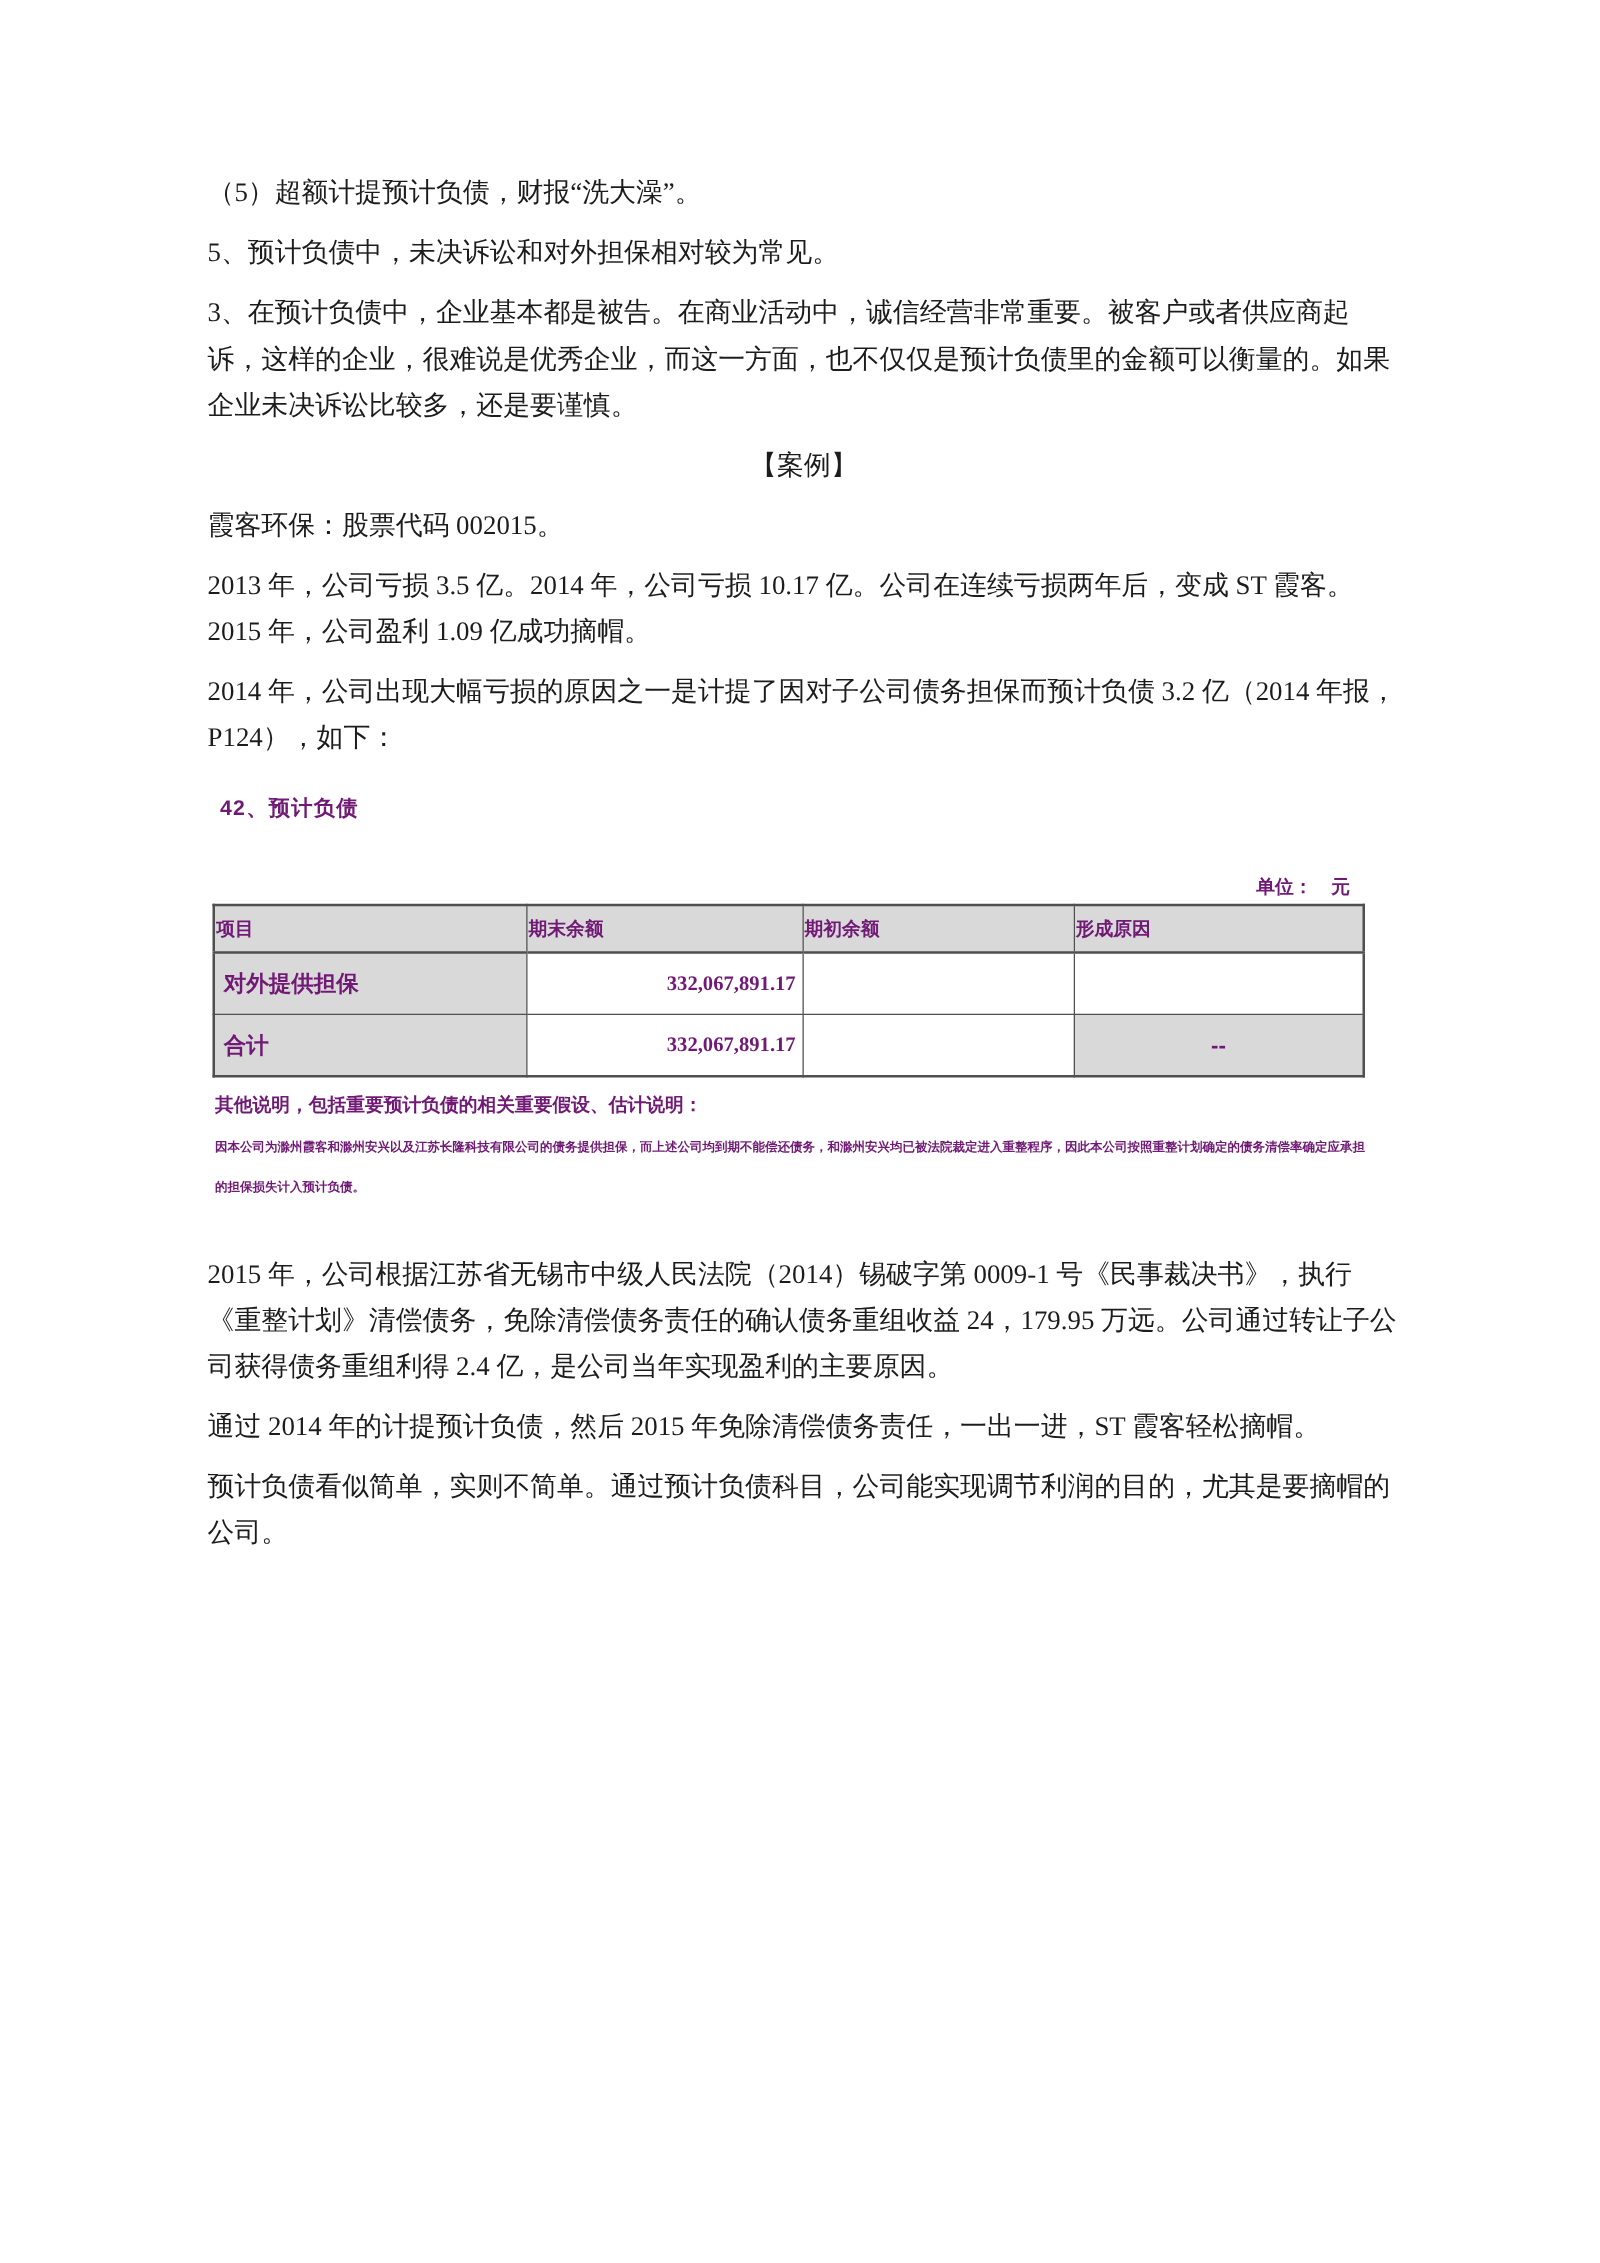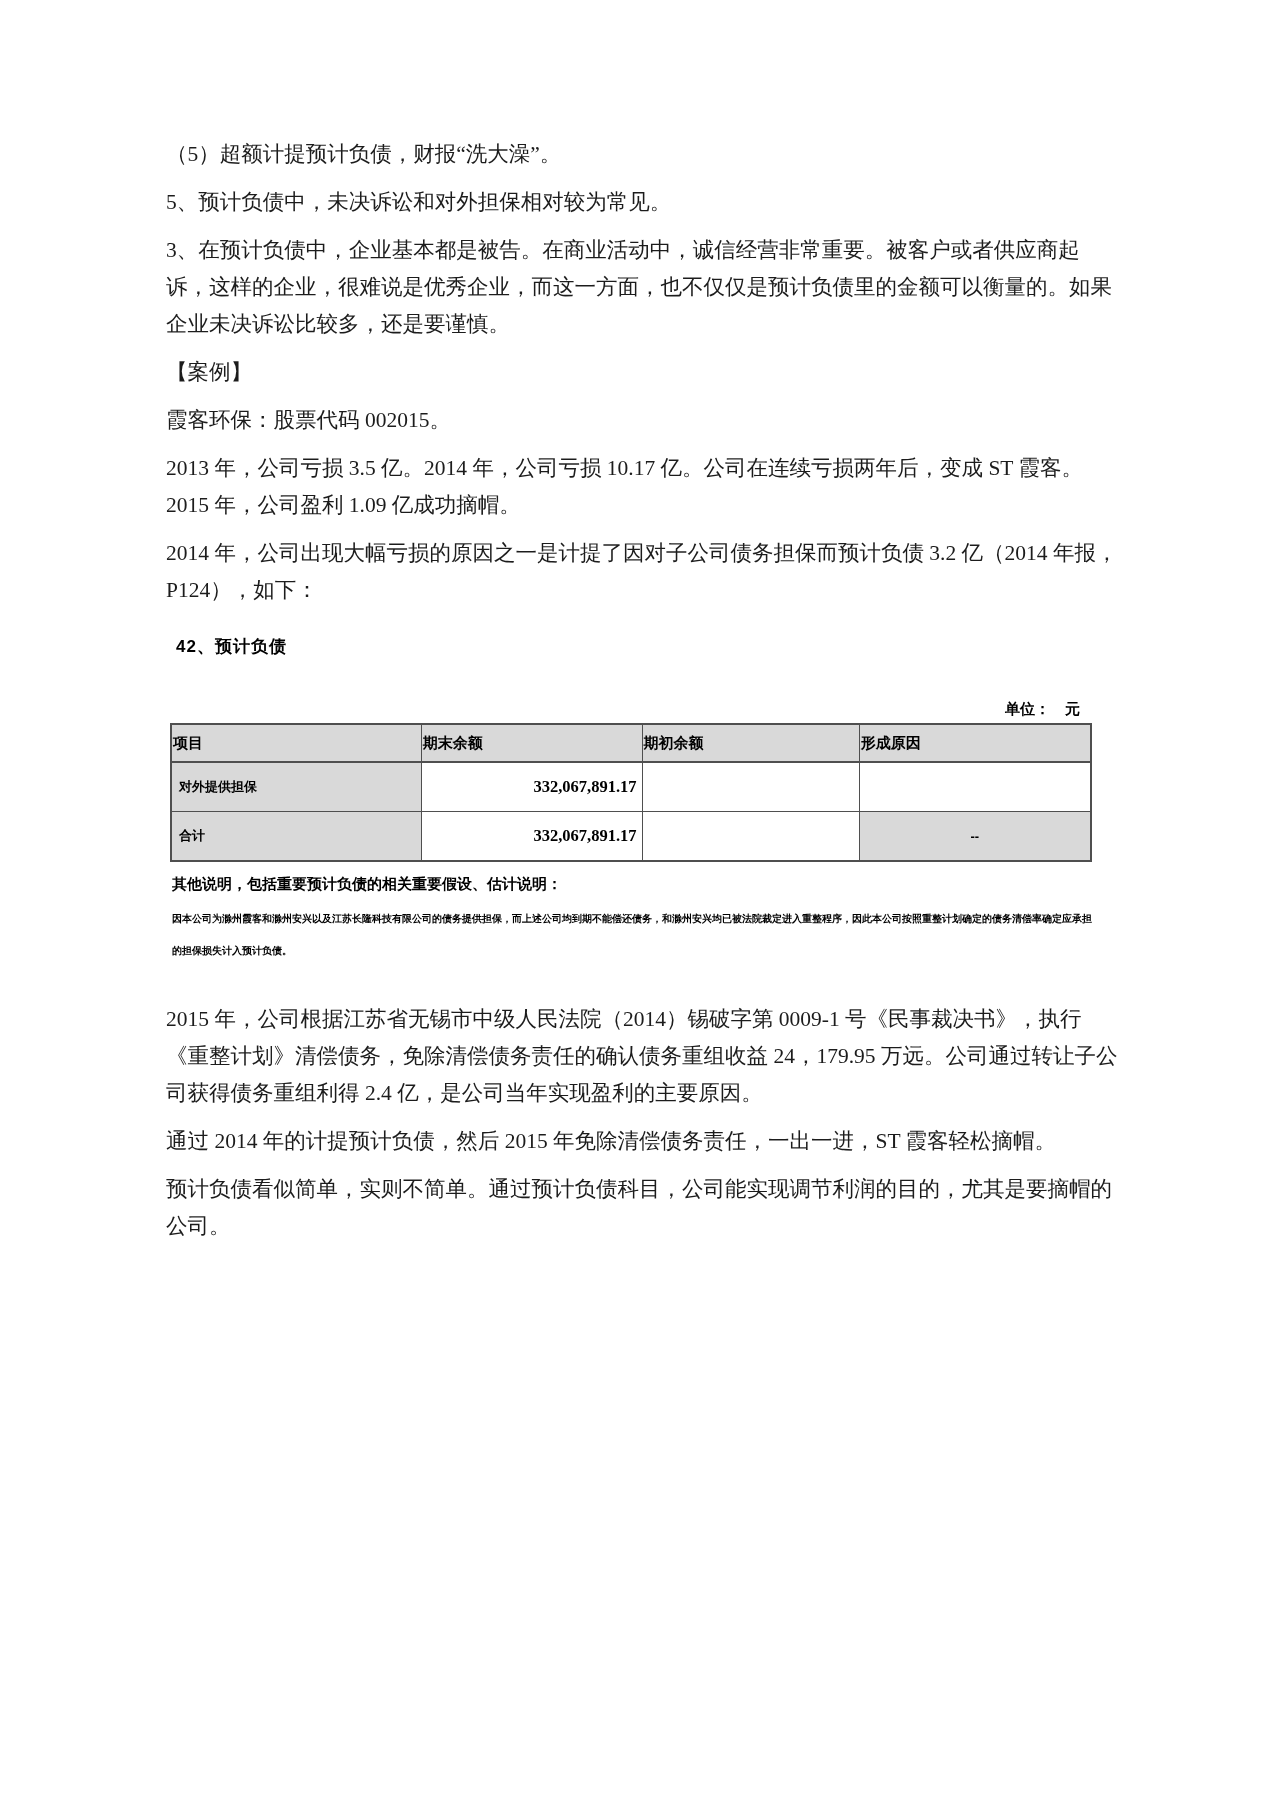--- a/index.html
+++ b/index.html
@@ -16,28 +16,29 @@
   .para {
     font-size: 21.5px;
     line-height: 37px;
     margin: 0 0 11px 0;
     word-break: break-word;
   }
   .heading {
     font-size: 21.5px;
     line-height: 37px;
     margin: 0 0 11px 0;
+    text-align: center;
   }
   
   .report {
     width: 922px;
     margin: 26px 0 34px 4px;
     font-family: "Liberation Sans", sans-serif;
     font-weight: 700;
-    color: #000000;
+    color: #701a75;
   }
   .report-title {
     font-size: 17px;
     letter-spacing: 1px;
     margin: 0 0 0 6px;
   }
   .report-unit {
     text-align: right;
     font-size: 15px;
     margin: 42px 12px 4px 0;
@@ -52,21 +53,21 @@
     font-size: 15px;
     font-weight: 700;
     height: 34px;
     border: 1px solid #4f4f4f;
     border-bottom: 2px solid #4f4f4f;
     text-align: left;
   }
   .report-table td {
     height: 46px;
     border: 1px solid #4f4f4f;
-    font-size: 13px;
+    font-size: 18px;
     font-weight: 700;
   }
   .report-table td.cell-item {
     background: #d9d9d9;
     text-align: left;
     padding-left: 7px;
   }
   .report-table td.cell-num {
     text-align: right;
     padding-right: 5px;

